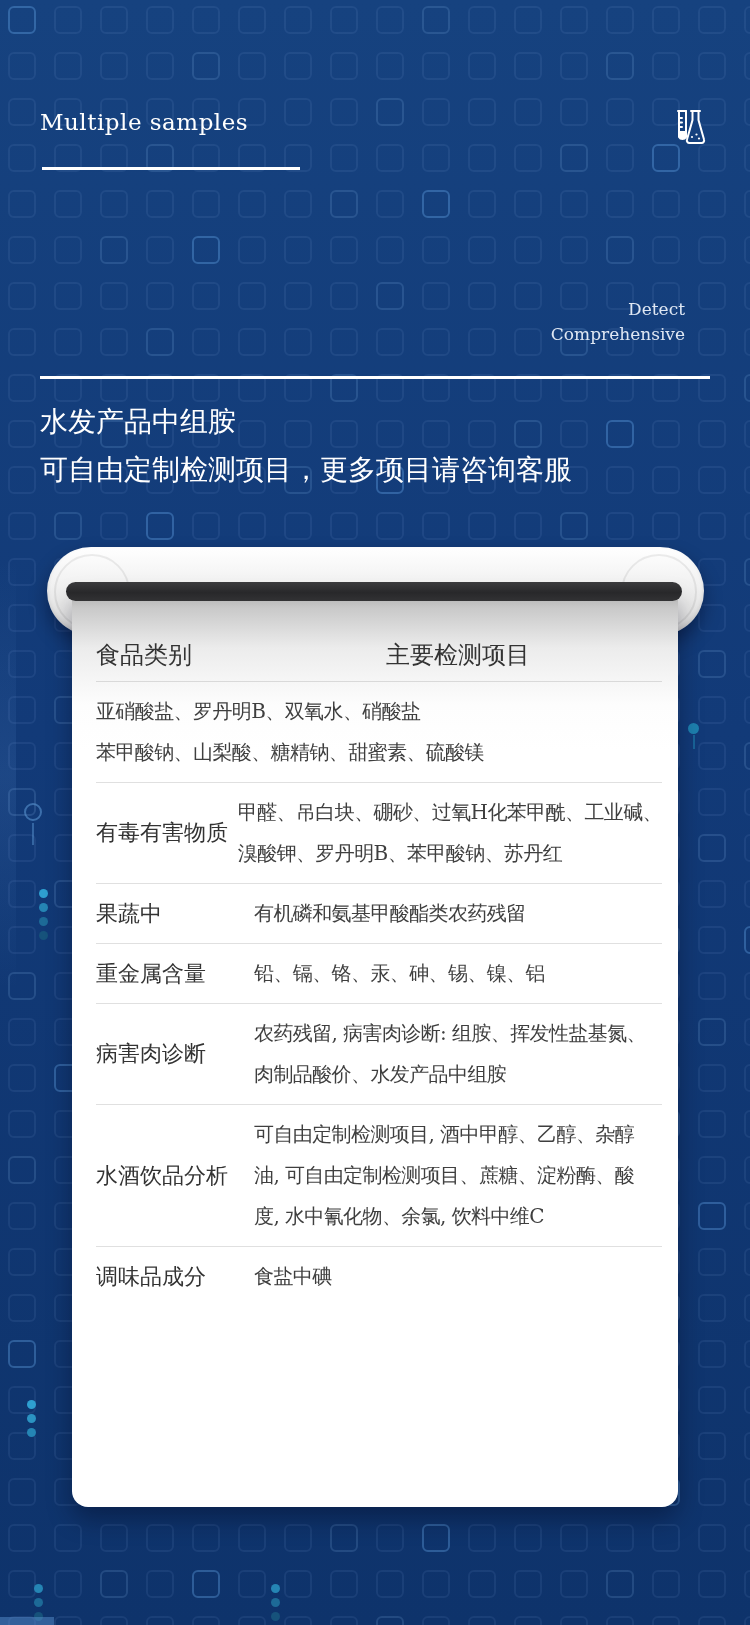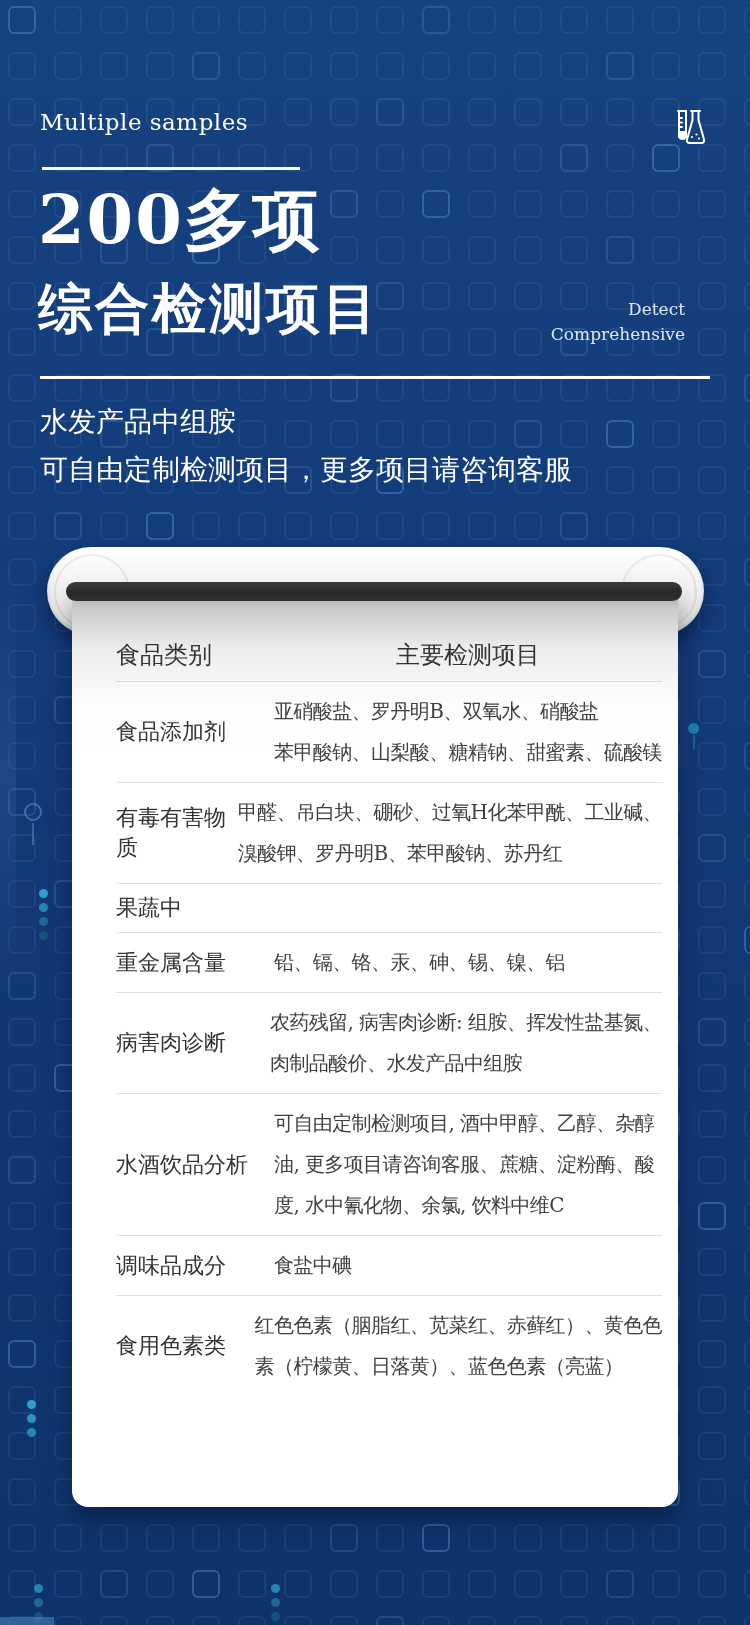--- a/index.html
+++ b/index.html
@@ -43,21 +43,21 @@
   
   .card{position:absolute;left:0;top:0;width:750px;height:1625px;z-index:3;pointer-events:none;}
   .roller{position:absolute;left:47px;top:547px;width:657px;height:88px;border-radius:44px;
     background:linear-gradient(180deg,#ffffff 0%,#f2f2f2 40%,#dcdcdc 100%);
     box-shadow:0 9px 18px rgba(0,0,20,0.38), inset 0 -2px 4px rgba(0,0,0,0.12);}
   .roller::before,.roller::after{content:"";position:absolute;top:7px;width:72px;height:72px;border-radius:50%;
     border:2px solid rgba(0,0,0,0.07);}
   .roller::before{left:7px;} .roller::after{right:7px;}
   .paper{position:absolute;left:72px;top:590px;width:606px;height:917px;border-radius:0 0 16px 16px;overflow:hidden;
     background:linear-gradient(180deg,#a9a9a9 0px,#c9c9c9 18px,#ececec 58px,#fdfdfd 115px,#ffffff 160px);
-    box-shadow:0 12px 24px rgba(0,0,20,0.35);padding-left:20px;}
+    box-shadow:0 12px 24px rgba(0,0,20,0.35);}
   .bar{position:absolute;left:66px;top:582px;width:616px;height:19px;border-radius:10px;
     background:linear-gradient(180deg,#3b3b3d,var(--bar) 55%,#323234);}
   
   .table{padding:38px 16px 0 24px;font-family:"DejaVu Serif","Liberation Serif",serif;}
   .t-head{display:flex;align-items:center;height:54px;border-bottom:1px solid #d9d9d9;color:#333;}
   .t-head .c1{width:158px;font-size:24px;}
   .t-head .c2{flex:1;text-align:center;font-size:24px;}
   .t-row{display:flex;padding:9px 0;border-bottom:1px solid #e0e0e0;}
   .t-row:last-child{border-bottom:none;}
   .t-cat{width:158px;display:flex;align-items:center;font-size:22px;color:#333;
@@ -714,91 +714,82 @@
       <path d="M5 1 v26 a4 4 0 0 0 7 0 V1"></path>
       <path d="M5 8 h3 M5 12.5 h3 M5 17 h3"></path>
       <path d="M5 21 v6 a4 4 0 0 0 7 0 v-6 z" fill="#ffffff" stroke="none"></path>
       <path d="M17 1 h9"></path>
       <path d="M18.5 1 v9 L13 29.5 a2.6 2.6 0 0 0 2.4 3.5 h12.2 a2.6 2.6 0 0 0 2.4 -3.5 L24.5 10 V1"></path>
       <circle cx="18" cy="27" r="1.1" fill="#fff" stroke="none"></circle>
       <circle cx="22.5" cy="24.5" r="1.1" fill="#fff" stroke="none"></circle>
       <circle cx="25" cy="28.5" r="1.1" fill="#fff" stroke="none"></circle>
     </svg>
     <div class="rule-short"></div>
-    <h1 class="title">
-      <span class="l1">200多项</span>
-      <span class="l2">综合检测项目</span>
-    </h1>
     <div class="side-text">
       <div>Detect</div>
       <div>Comprehensive</div>
     </div>
     <div class="rule-full"></div>
     <h2 class="sub1">水发产品中组胺</h2>
     <h2 class="sub2">可自由定制检测项目，更多项目请咨询客服</h2>
   </div>
 
   <div class="card">
     <div class="roller"></div>
     <div class="paper">
       <div class="table">
         <div class="t-head">
           <div class="c1">食品类别</div>
           <div class="c2">主要检测项目</div>
         </div>
         <div id="t-body">
             <div class="t-row">
-              <div class="t-cat">食品添加剂</div>
               <div class="t-items">
                 <div class="line">亚硝酸盐、罗丹明B、双氧水、硝酸盐</div>
                 <div class="line">苯甲酸钠、山梨酸、糖精钠、甜蜜素、硫酸镁</div>
               </div>
             </div>
             <div class="t-row">
               <div class="t-cat">有毒有害物质</div>
               <div class="t-items">
                 <div class="line">甲醛、吊白块、硼砂、过氧H化苯甲酰、工业碱、</div>
                 <div class="line">溴酸钾、罗丹明B、苯甲酸钠、苏丹红</div>
               </div>
             </div>
             <div class="t-row">
               <div class="t-cat">果蔬中</div>
+              <div class="t-items">
+                <div class="line">有机磷和氨基甲酸酯类农药残留</div>
+              </div>
             </div>
             <div class="t-row">
               <div class="t-cat">重金属含量</div>
               <div class="t-items">
                 <div class="line">铅、镉、铬、汞、砷、锡、镍、铝</div>
               </div>
             </div>
             <div class="t-row">
               <div class="t-cat">病害肉诊断</div>
               <div class="t-items">
                 <div class="line">农药残留, 病害肉诊断: 组胺、挥发性盐基氮、</div>
                 <div class="line">肉制品酸价、水发产品中组胺</div>
               </div>
             </div>
             <div class="t-row">
               <div class="t-cat">水酒饮品分析</div>
               <div class="t-items">
                 <div class="line">可自由定制检测项目, 酒中甲醇、乙醇、杂醇</div>
-                <div class="line">油, 更多项目请咨询客服、蔗糖、淀粉酶、酸</div>
+                <div class="line">油, 可自由定制检测项目、蔗糖、淀粉酶、酸</div>
                 <div class="line">度, 水中氰化物、余氯, 饮料中维C</div>
               </div>
             </div>
             <div class="t-row">
               <div class="t-cat">调味品成分</div>
               <div class="t-items">
                 <div class="line">食盐中碘</div>
-              </div>
-            </div>
-            <div class="t-row">
-              <div class="t-cat">食用色素类</div>
-              <div class="t-items">
-                <div class="line">红色色素（胭脂红、苋菜红、赤藓红）、黄色色</div>
-                <div class="line">素（柠檬黄、日落黄）、蓝色色素（亮蓝）</div>
               </div>
             </div>
           </div>
       </div>
     </div>
     <div class="bar"></div>
   </div>
 
 </div>
 

